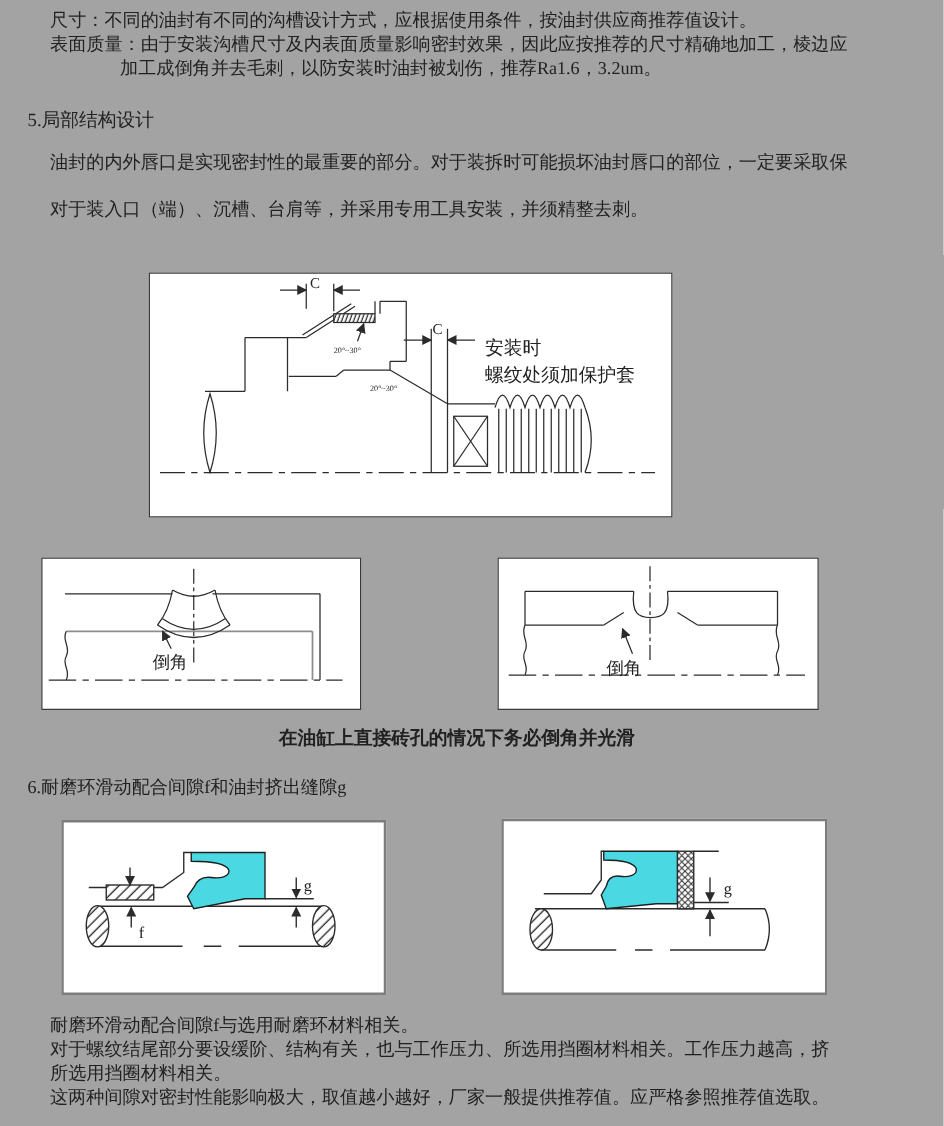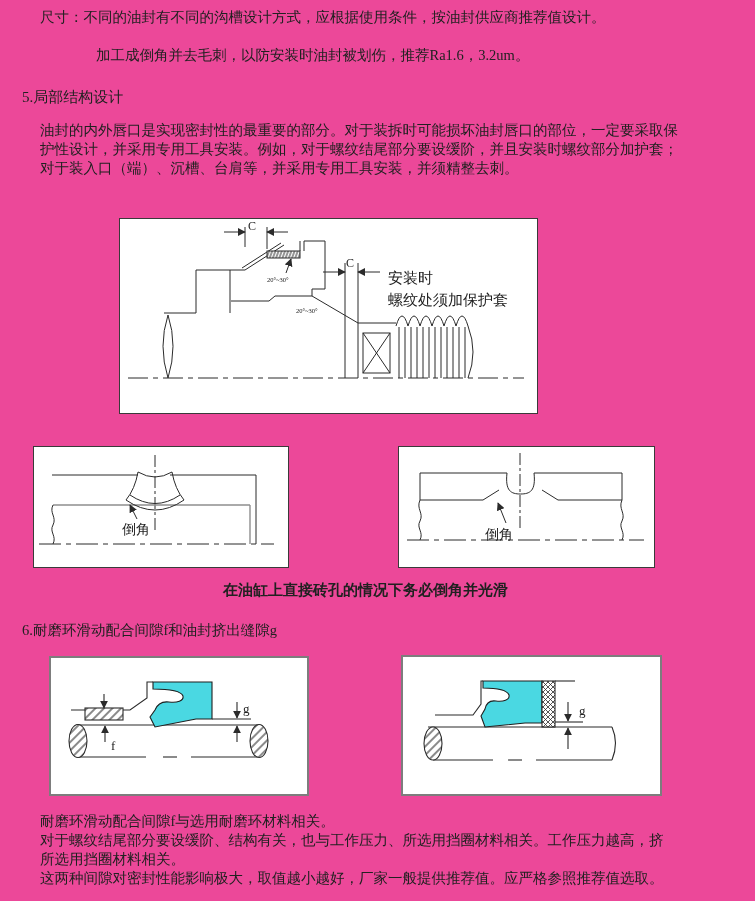--- a/index.html
+++ b/index.html
@@ -1,16 +1,16 @@
 <!DOCTYPE html>
 <html><head>
 <meta charset="utf-8">
 <style>
   html,body{margin:0;padding:0;background:#fff;}
-  #page{position:relative;width:755px;height:901px;background:#ec4899;overflow:hidden;
+  #page{position:relative;width:755px;height:901px;background:#a3a3a3;overflow:hidden;
         font-family:"Liberation Serif","DejaVu Serif",serif;color:#212121;}
   .t{position:absolute;font-size:14.5px;line-height:19px;white-space:nowrap;}
   .b{font-weight:normal;}
   .fig{position:absolute;background:#fff;}
   .fig.dark{border:1px solid #3a3a3a;}
   .fig.gray{border:2px solid #7d7d7d;}
   .caption{position:absolute;left:0;width:731px;text-align:center;font-weight:bold;font-size:15px;}
   svg{display:block;}
   svg text{font-family:"Liberation Serif","DejaVu Serif",serif;fill:#212121;}
 </style>
@@ -33,25 +33,25 @@
     <pattern id="bandhatch" width="3" height="9" patternUnits="userSpaceOnUse" patternTransform="rotate(20)">
       <rect width="3" height="9" fill="#ffffff"></rect>
       <line x1="1" y1="0" x2="1" y2="9" stroke="#2b2b2b" stroke-width="1"></line>
     </pattern>
   </defs>
 </svg>
 
 <div id="page">
 
   <div class="t" style="left:40px;top:8px">尺寸：不同的油封有不同的沟槽设计方式，应根据使用条件，按油封供应商推荐值设计。</div>
+  <div class="t" style="left:40px;top:27px">表面质量：由于安装沟槽尺寸及内表面质量影响密封效果，因此应按推荐的尺寸精确地加工，棱边应</div>
   <div class="t" style="left:96px;top:46px">加工成倒角并去毛刺，以防安装时油封被划伤，推荐Ra1.6，3.2um。</div>
 
   <div class="t b" style="left:22px;top:88px;font-size:15px">5.局部结构设计</div>
   <div class="t" style="left:40px;top:121px">油封的内外唇口是实现密封性的最重要的部分。对于装拆时可能损坏油封唇口的部位，一定要采取保</div>
-  <div class="t" style="left:40px;top:140px">护性设计，并采用专用工具安装。例如，对于螺纹结尾部分要设缓阶，并且安装时螺纹部分加护套；</div>
   <div class="t" style="left:40px;top:159px">对于装入口（端）、沉槽、台肩等，并采用专用工具安装，并须精整去刺。</div>
 
   <div class="fig dark" style="left:119px;top:218px;width:417px;height:194px">
     <svg width="415" height="192" viewBox="0 0 415 192">
       <g stroke="#2b2b2b" stroke-width="1" fill="none">
 
         <line x1="8" y1="159" x2="404" y2="159" stroke-dasharray="20 5 5 5"></line>
 
         <path d="M48,96 Q38,127 48,159 Q58,127 48,96 Z"></path>
         <line x1="44" y1="94" x2="76" y2="94"></line>

